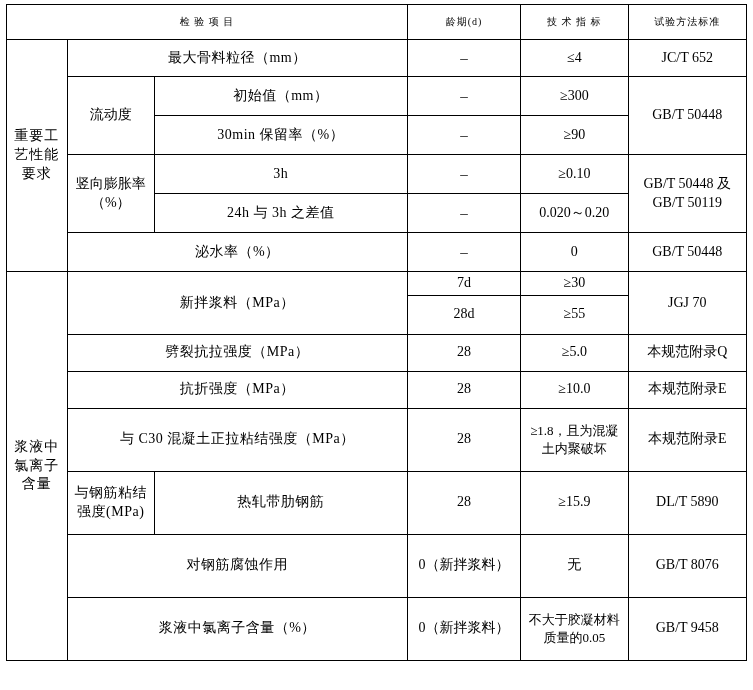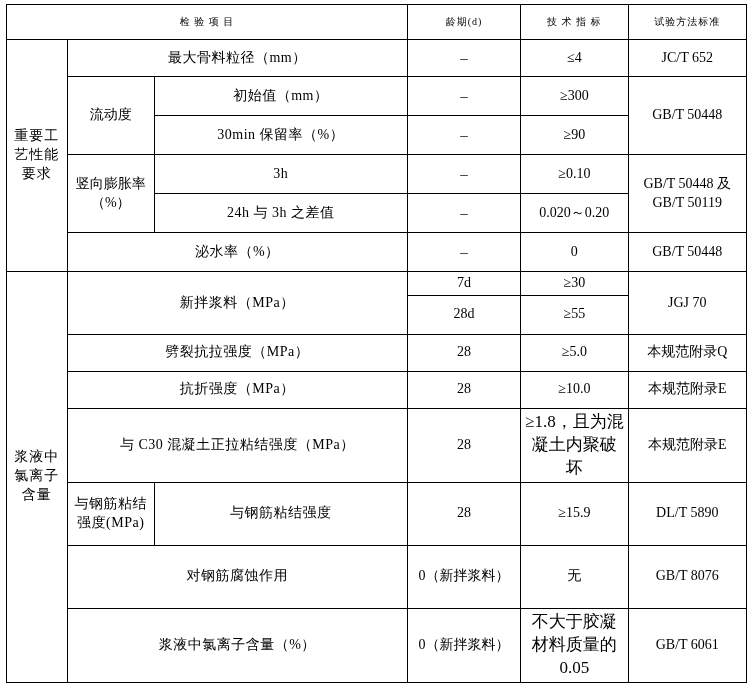--- a/index.html
+++ b/index.html
@@ -45,21 +45,21 @@
   }
   .groupcell {
     width: 70px;
   }
   .itemcell {
     letter-spacing: 0.5px;
   }
   .tall { height: 34px; margin-top: 46px; }
   .med { height: 32px; font-family: Liberation Serif, serif; }
   .xxtall { height: 58px; }
-  .small { font-size: 17px; }
+  .small { font-size: 13px; }
   .dash { font-size: 15px; }
 </style>
 </head>
 <body>
 
 <div class="sheet">
   <table class="spec">
     <colgroup>
       <col style="width:60px">
       <col style="width:86px">
@@ -149,34 +149,34 @@
 
       <tr>
         <td class="itemcell xxtall" colspan="2">与 C30 混凝土正拉粘结强度（MPa）</td>
         <td>28</td>
         <td class="small">≥1.8，且为混凝土内聚破坏</td>
         <td>本规范附录E</td>
       </tr>
 
       <tr>
         <td class="itemcell xxtall">与钢筋粘结强度(MPa)</td>
-        <td class="itemcell">与钢筋粘结强度</td>
+        <td class="itemcell">热轧带肋钢筋</td>
         <td>28</td>
         <td>≥15.9</td>
         <td>DL/T 5890</td>
       </tr>
 
       <tr>
         <td class="itemcell xxtall" colspan="2">对钢筋腐蚀作用</td>
         <td>0（新拌浆料）</td>
         <td>无</td>
         <td>GB/T 8076</td>
       </tr>
 
       <tr>
         <td class="itemcell xxtall" colspan="2">浆液中氯离子含量（%）</td>
         <td>0（新拌浆料）</td>
         <td class="small">不大于胶凝材料质量的0.05</td>
-        <td>GB/T 6061</td>
+        <td>GB/T 9458</td>
       </tr>
     </tbody>
   </table>
 </div>
 
 </body></html>

